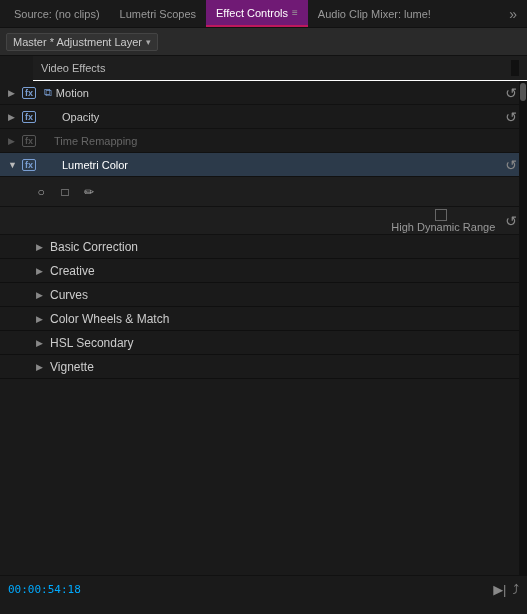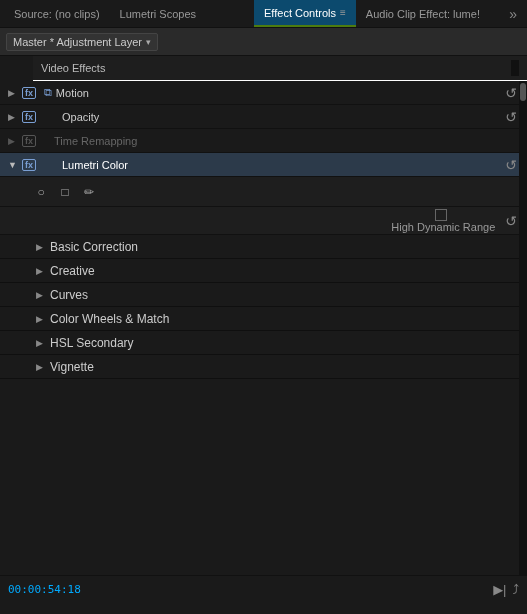--- a/index.html
+++ b/index.html
@@ -27,23 +27,22 @@
       align-items: center;
       padding: 0 10px;
       height: 100%;
       font-size: 11px;
       color: #999;
       cursor: pointer;
       white-space: nowrap;
     }
     .tab.active {
       color: #fff;
-      border-bottom: 2px solid #4d7c0f;
-      background: #0c4a6e;
-      margin-left: 48px;
+      border-bottom: 2px solid #be185d;
+      background: #701a75;
     }
     .tab-menu-icon {
       margin-left: 4px;
       font-size: 10px;
       color: #999;
     }
     .tab-chevron-right {
       margin-left: auto;
       color: #888;
       font-size: 14px;
@@ -283,21 +282,21 @@
     <span>Source: (no clips)</span>
   </div>
   <div class="tab">
     <span>Lumetri Scopes</span>
   </div>
   <div class="tab active">
     <span>Effect Controls</span>
     <span class="tab-menu-icon">≡</span>
   </div>
   <div class="tab">
-    <span>Audio Clip Effect: lume!</span>
+    <span>Audio Clip Mixer: lume!</span>
   </div>
   <div class="tab-chevron-right">
     <span>»</span>
   </div>
 </div>
 
 <div class="header-row">
   <div class="dropdown">
     <span>Master * Adjustment Layer</span>
     <span class="chevron">▾</span>

